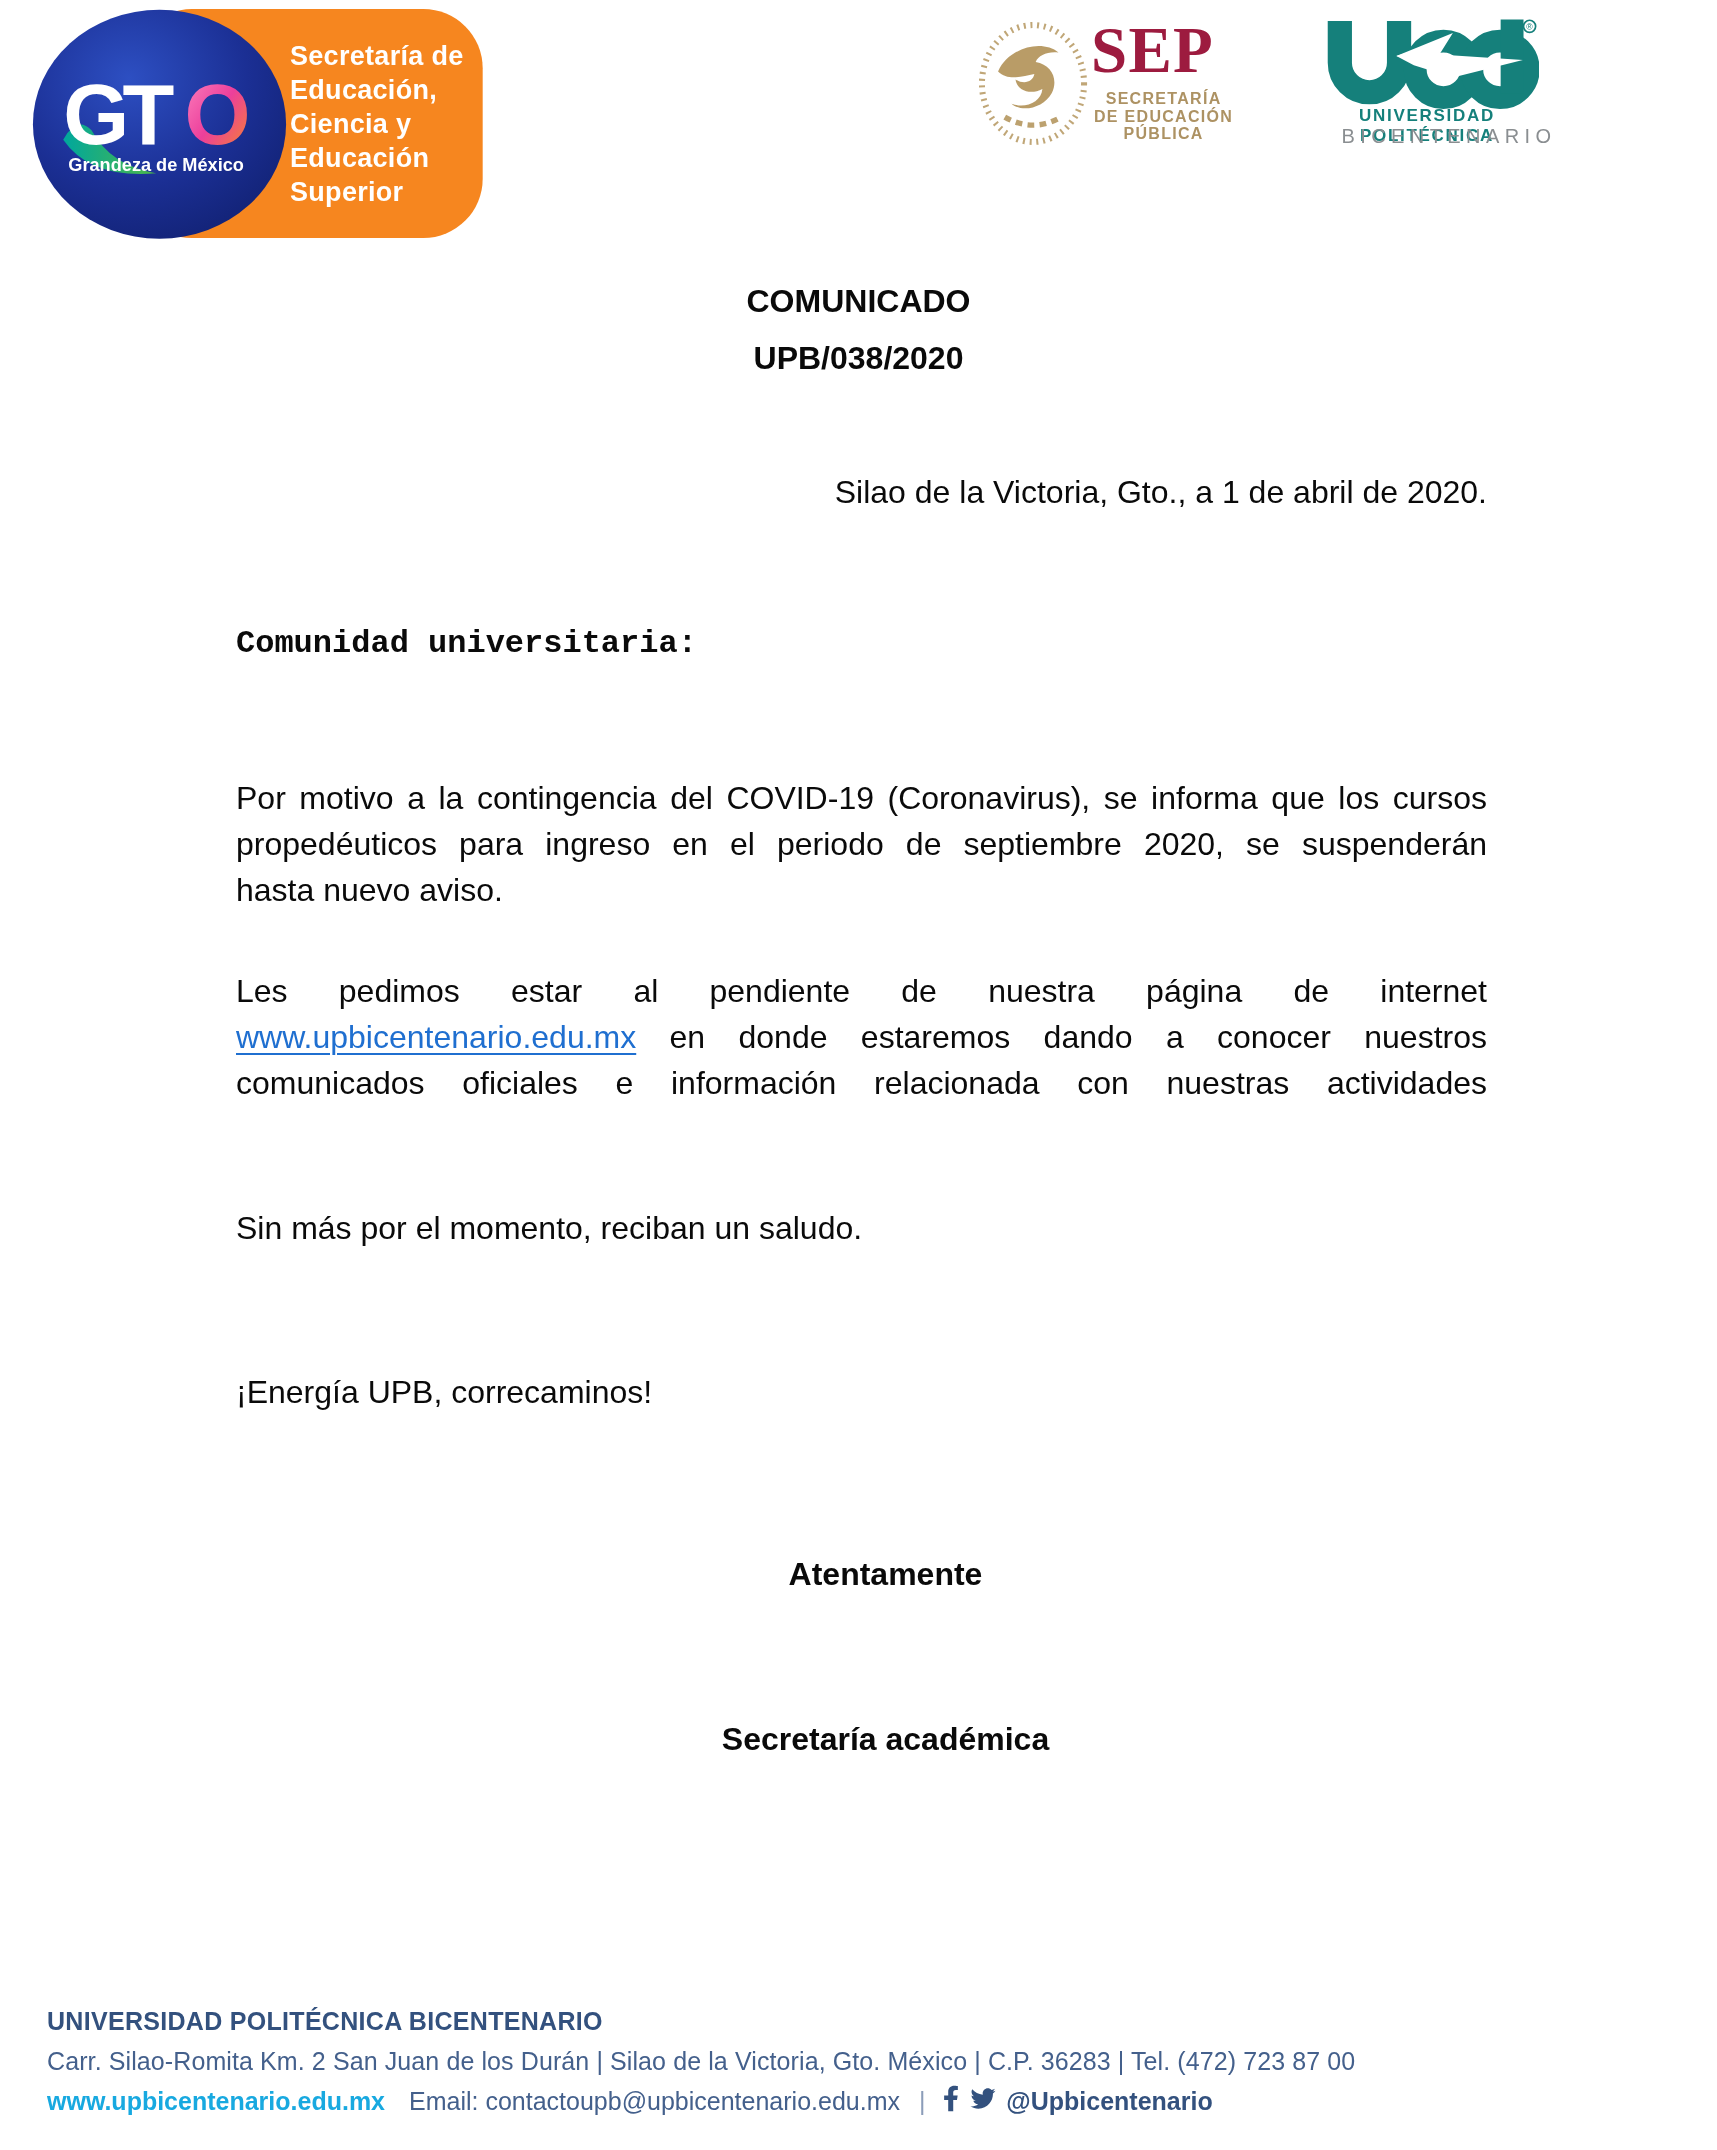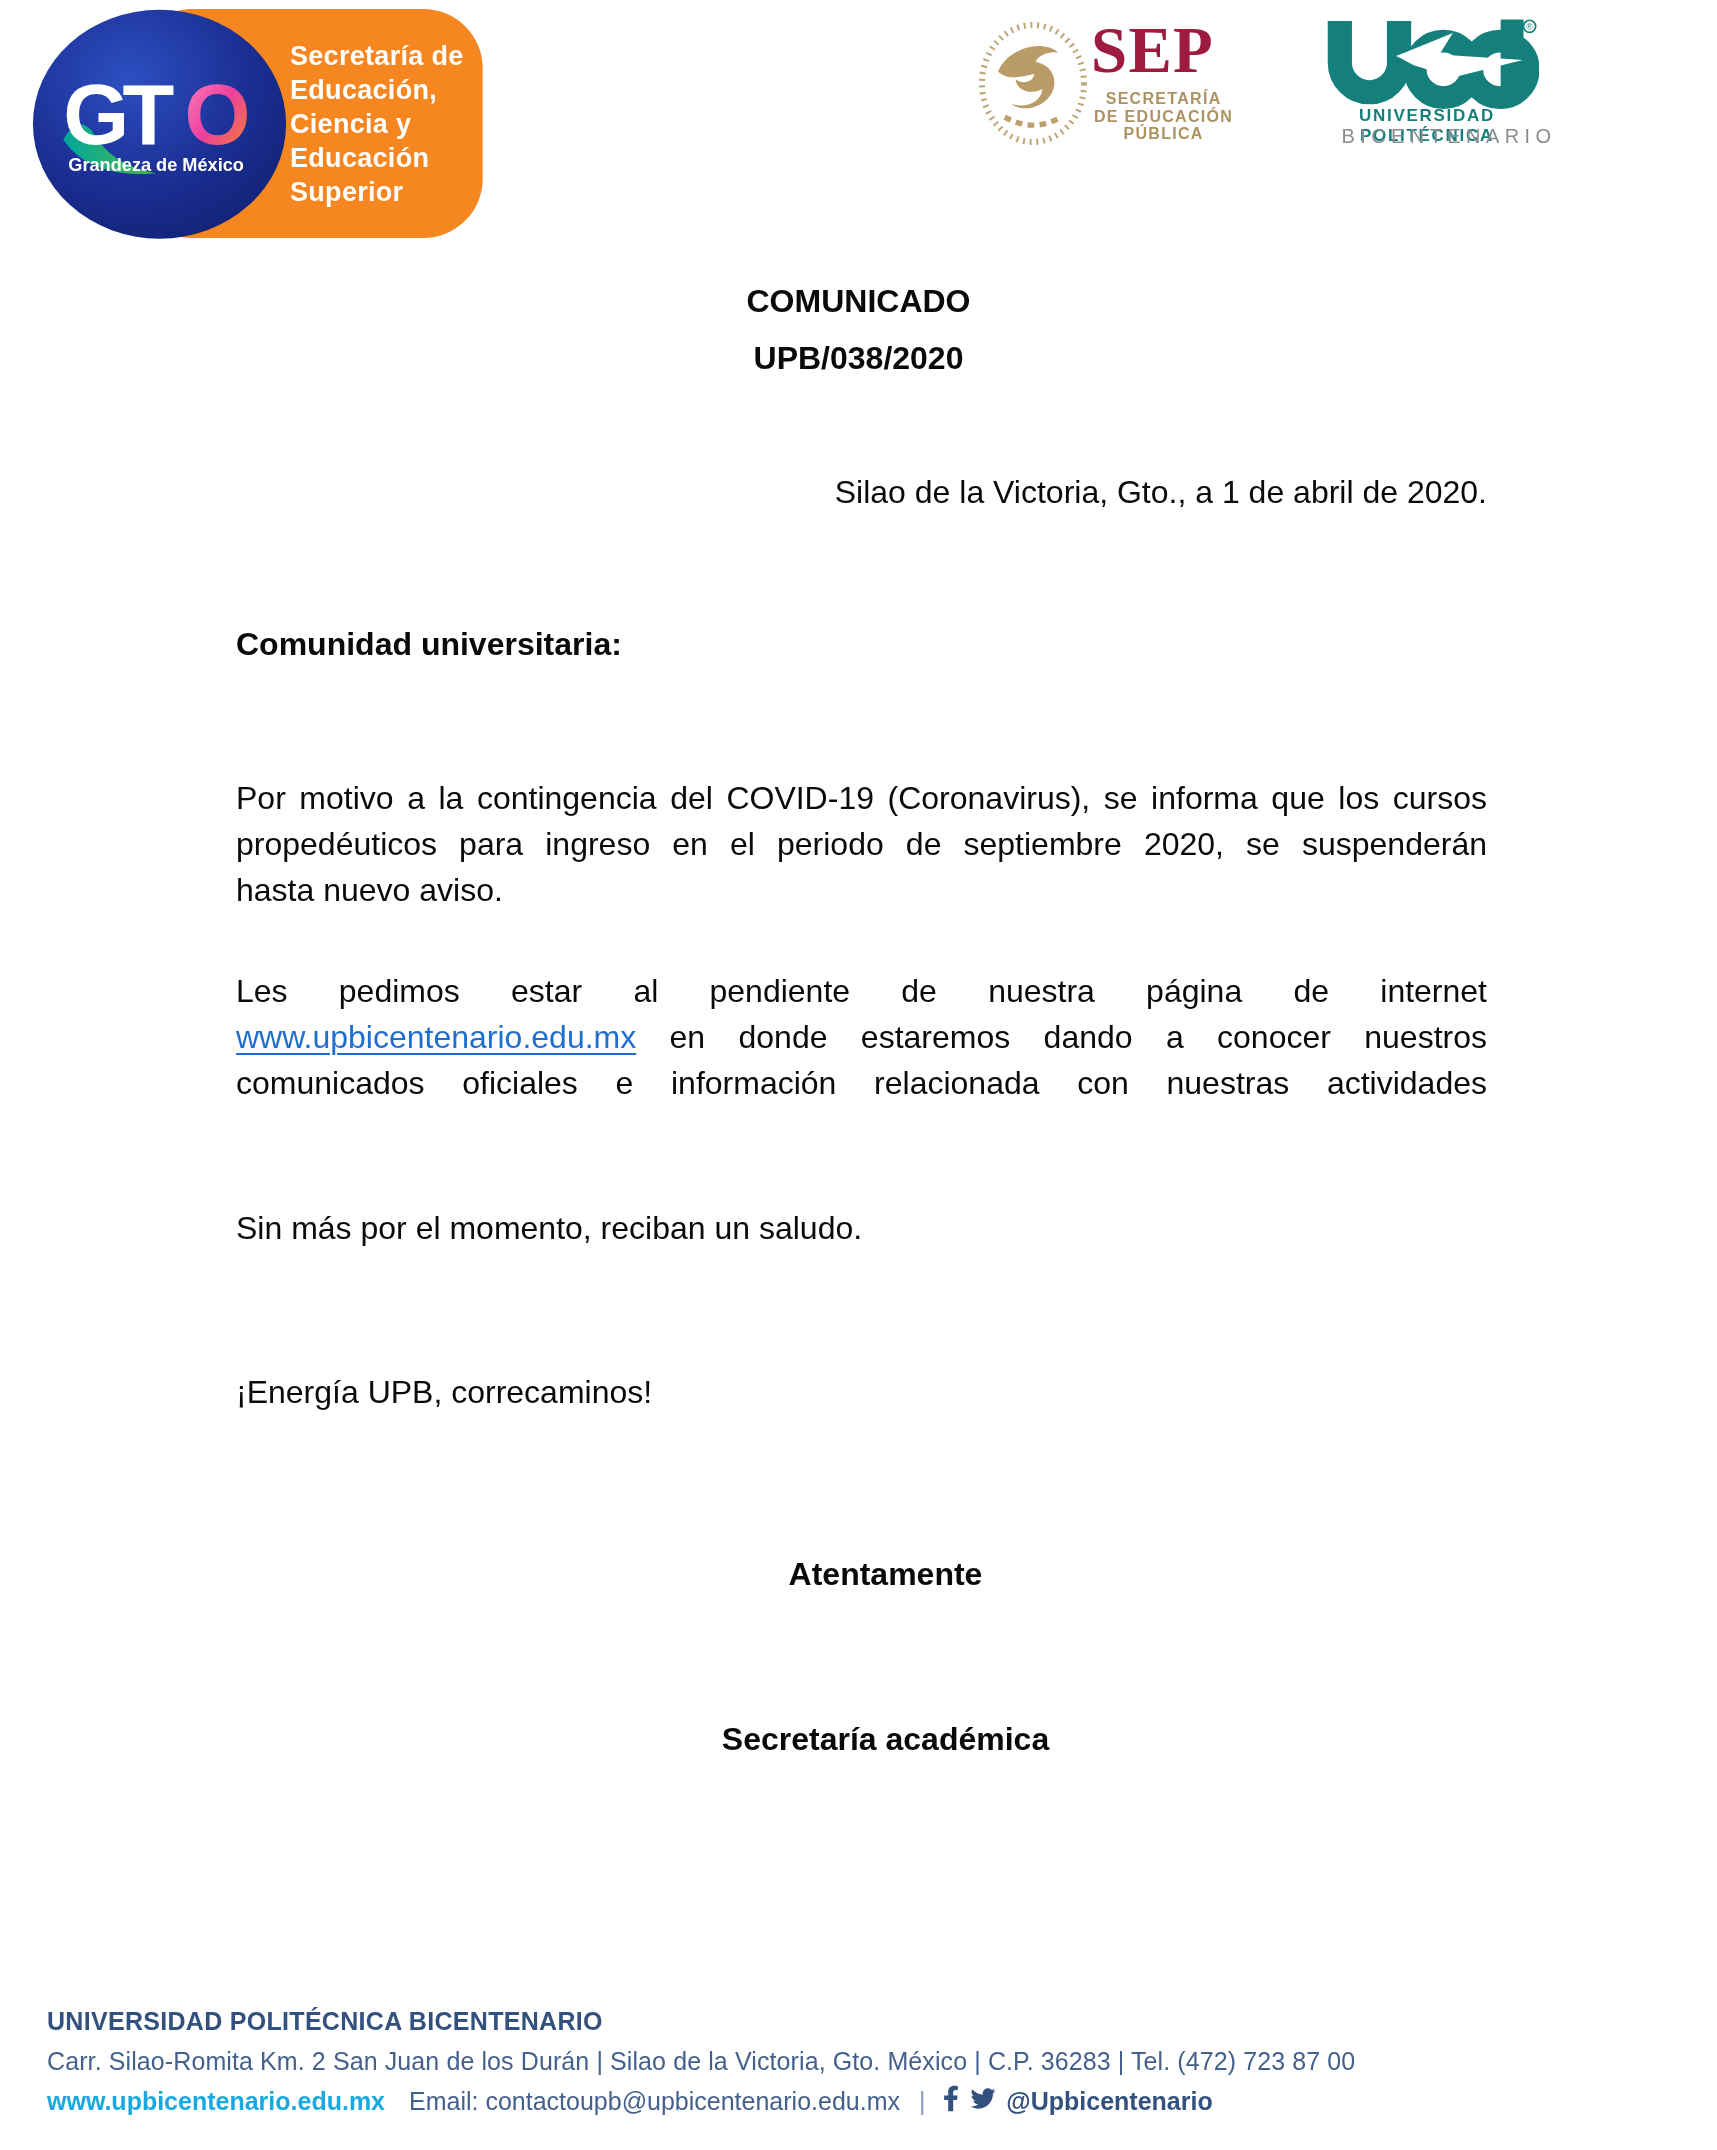--- a/index.html
+++ b/index.html
@@ -39,21 +39,21 @@
 
   
   .line { font-size:32px; line-height:46px; }
   .bold { font-weight:bold; }
   .center { left:0; width:1717px; text-align:center; }
   .col { left:236px; width:1251px; }
   .jline { text-align:justify; text-align-last:justify; }
   .title { top:278px; }
   .folio { top:335px; }
   .dateline { top:469px; text-align:right; }
-  .salutation { top:621px; }
+  .salutation { top:621px;font-family:Liberation Mono, monospace; }
   .para1 { top:775px; }
   .para2 { top:968px; }
   .p3 { top:1205px; }
   .p4 { top:1369px; }
   .closing { top:1551px; text-indent:54px; }
   .signature { top:1716px; text-indent:54px; }
   a.body-link { color:#1F6FD0; text-decoration:underline; text-decoration-thickness:2px; text-underline-offset:4.7px; }
 
   
   .footer-org {

